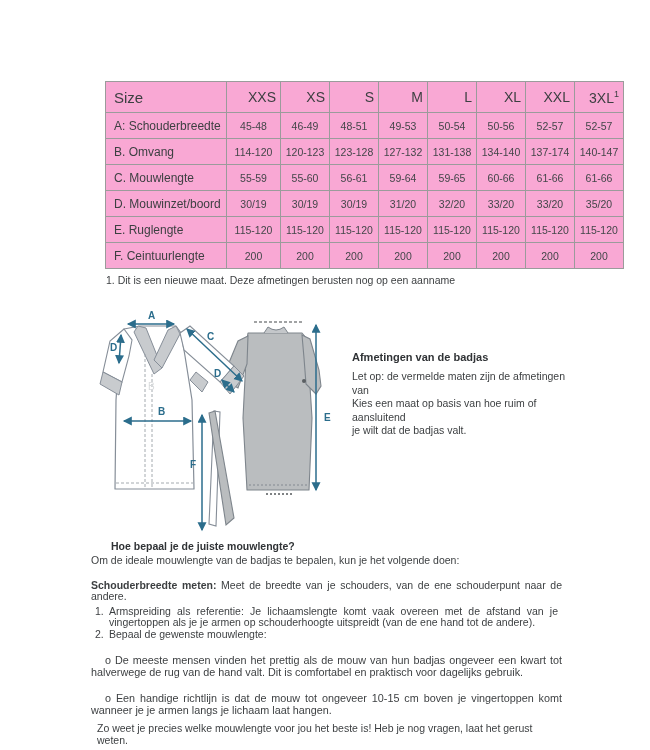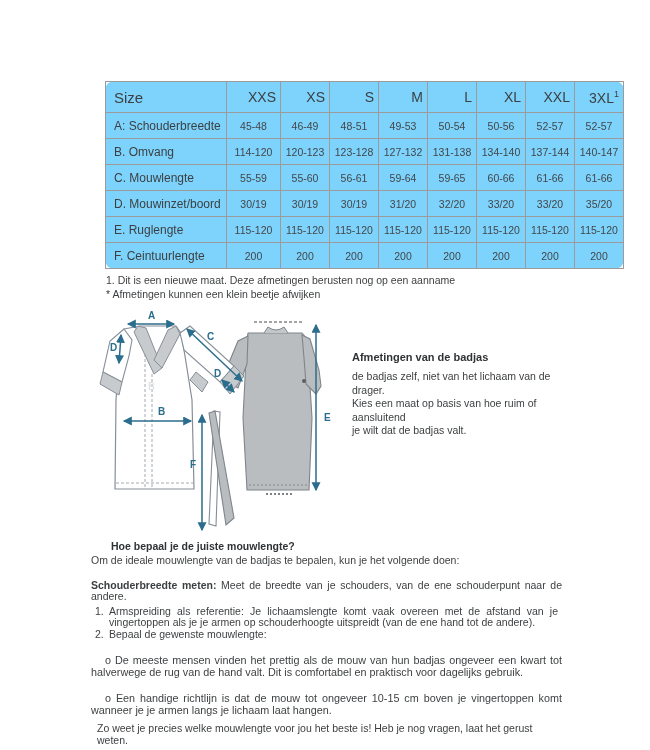--- a/index.html
+++ b/index.html
@@ -3,21 +3,21 @@
 <meta charset="utf-8">
 <style>
   html,body{margin:0;padding:0;}
   body{
     width:650px;height:750px;background:#ffffff;position:relative;
     font-family:"Liberation Sans",sans-serif;color:#3c3f41;overflow:hidden;
   }
   
   .size-table{
     position:absolute;left:105px;top:81px;border-collapse:collapse;
-    table-layout:fixed;background:#7dd3fc;border-radius:9px;
+    table-layout:fixed;background:#f9a8d4;
   }
   .size-table th,.size-table td{
     border:1px solid #9b9b9b;padding:0 4px;overflow:hidden;white-space:nowrap;
   }
   .size-table th{height:30px;font-weight:normal;font-size:14px;text-align:right;}
   .size-table th.first{width:108px;text-align:left;font-size:15px;padding-left:8px;}
   .size-table td{height:25px;font-size:10.5px;text-align:center;color:#434649;}
   .size-table td.label{font-size:12px;text-align:left;padding-left:8px;color:#3c3f41;}
   .size-table sup{font-size:9px;}
   .col-xxs{width:45px}.col-std{width:40px}
@@ -71,21 +71,21 @@
         <td>52-57</td>
       </tr>
       <tr>
         <td class="label">B. Omvang</td>
         <td>114-120</td>
         <td>120-123</td>
         <td>123-128</td>
         <td>127-132</td>
         <td>131-138</td>
         <td>134-140</td>
-        <td>137-144</td>
+        <td>137-174</td>
         <td>140-147</td>
       </tr>
       <tr>
         <td class="label">C. Mouwlengte</td>
         <td>55-59</td>
         <td>55-60</td>
         <td>56-61</td>
         <td>59-64</td>
         <td>59-65</td>
         <td>60-66</td>
@@ -123,21 +123,20 @@
         <td>200</td>
         <td>200</td>
         <td>200</td>
         <td>200</td>
       </tr>
     </tbody>
 </table>
 
 <div class="notes">
   <div>1. Dit is een nieuwe maat. Deze afmetingen berusten nog op een aanname</div>
-  <div>* Afmetingen kunnen een klein beetje afwijken</div>
 </div>
 
 <svg class="diagram" width="270" height="240" viewBox="0 0 270 240">
   <defs>
     <marker id="ah" markerWidth="7" markerHeight="7" refX="5.2" refY="3" orient="auto-start-reverse">
       <path d="M0,0 L6,3 L0,6 Z" fill="#2b6d8c"></path>
     </marker>
   </defs>
 
   <g>
@@ -190,21 +189,21 @@
   <text class="diag-label" x="70" y="107">B</text>
   <text class="diag-label" x="119" y="32">C</text>
   <text class="diag-label" x="22" y="43">D</text>
   <text class="diag-label" x="126" y="69">D</text>
   <text class="diag-label" x="236" y="113">E</text>
   <text class="diag-label" x="102" y="160">F</text>
 </svg>
 
 <div class="info">
   <p class="title">Afmetingen van de badjas</p>
-  <div class="line">de badjas zelf, niet van het lichaam van de drager.</div>
+  <div class="line">Let op: de vermelde maten zijn de afmetingen van</div>
   <div class="line">Kies een maat op basis van hoe ruim of aansluitend</div>
   <div class="line">je wilt dat de badjas valt.</div>
 </div>
 
 <div class="guide">
   <p class="g-head">Hoe bepaal je de juiste mouwlengte?</p>
   <p class="g-intro">Om de ideale mouwlengte van de badjas te bepalen, kun je het volgende doen:</p>
   <p class="g-measure"><b>Schouderbreedte meten:</b><span> Meet de breedte van je schouders, van de ene schouderpunt naar de andere.</span></p>
   <ol>
     <li>Armspreiding als referentie: Je lichaamslengte komt vaak overeen met de afstand van je vingertoppen als je je armen op schouderhoogte uitspreidt (van de ene hand tot de andere).</li>

